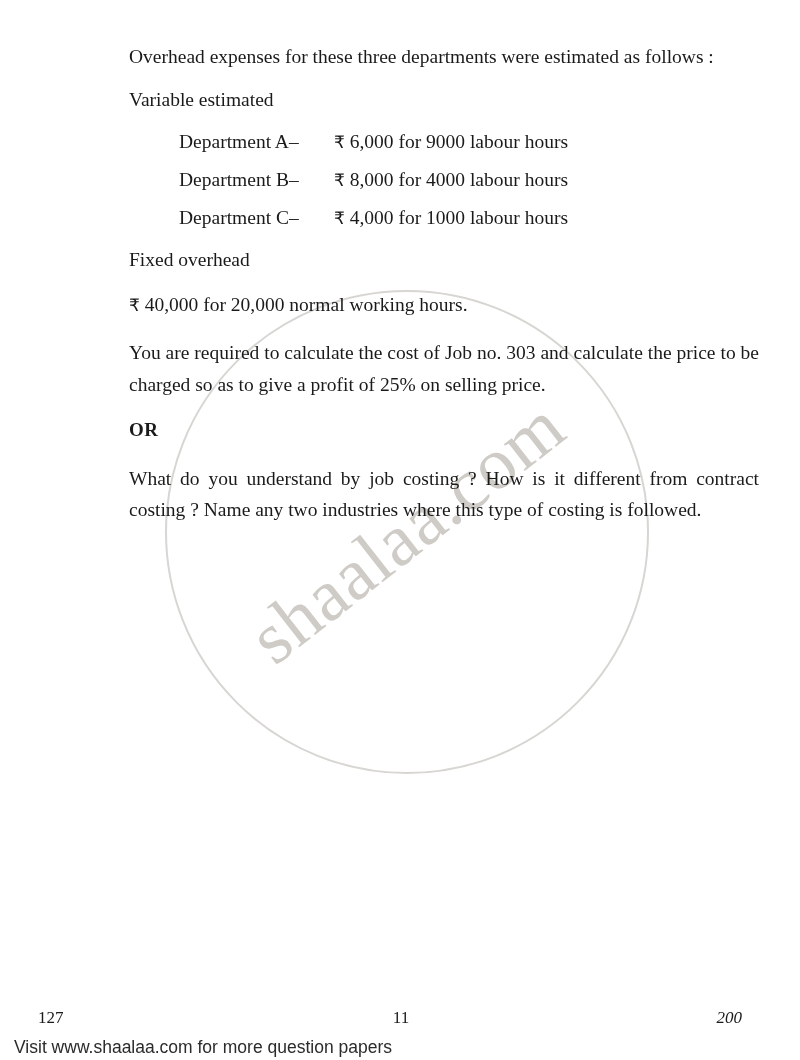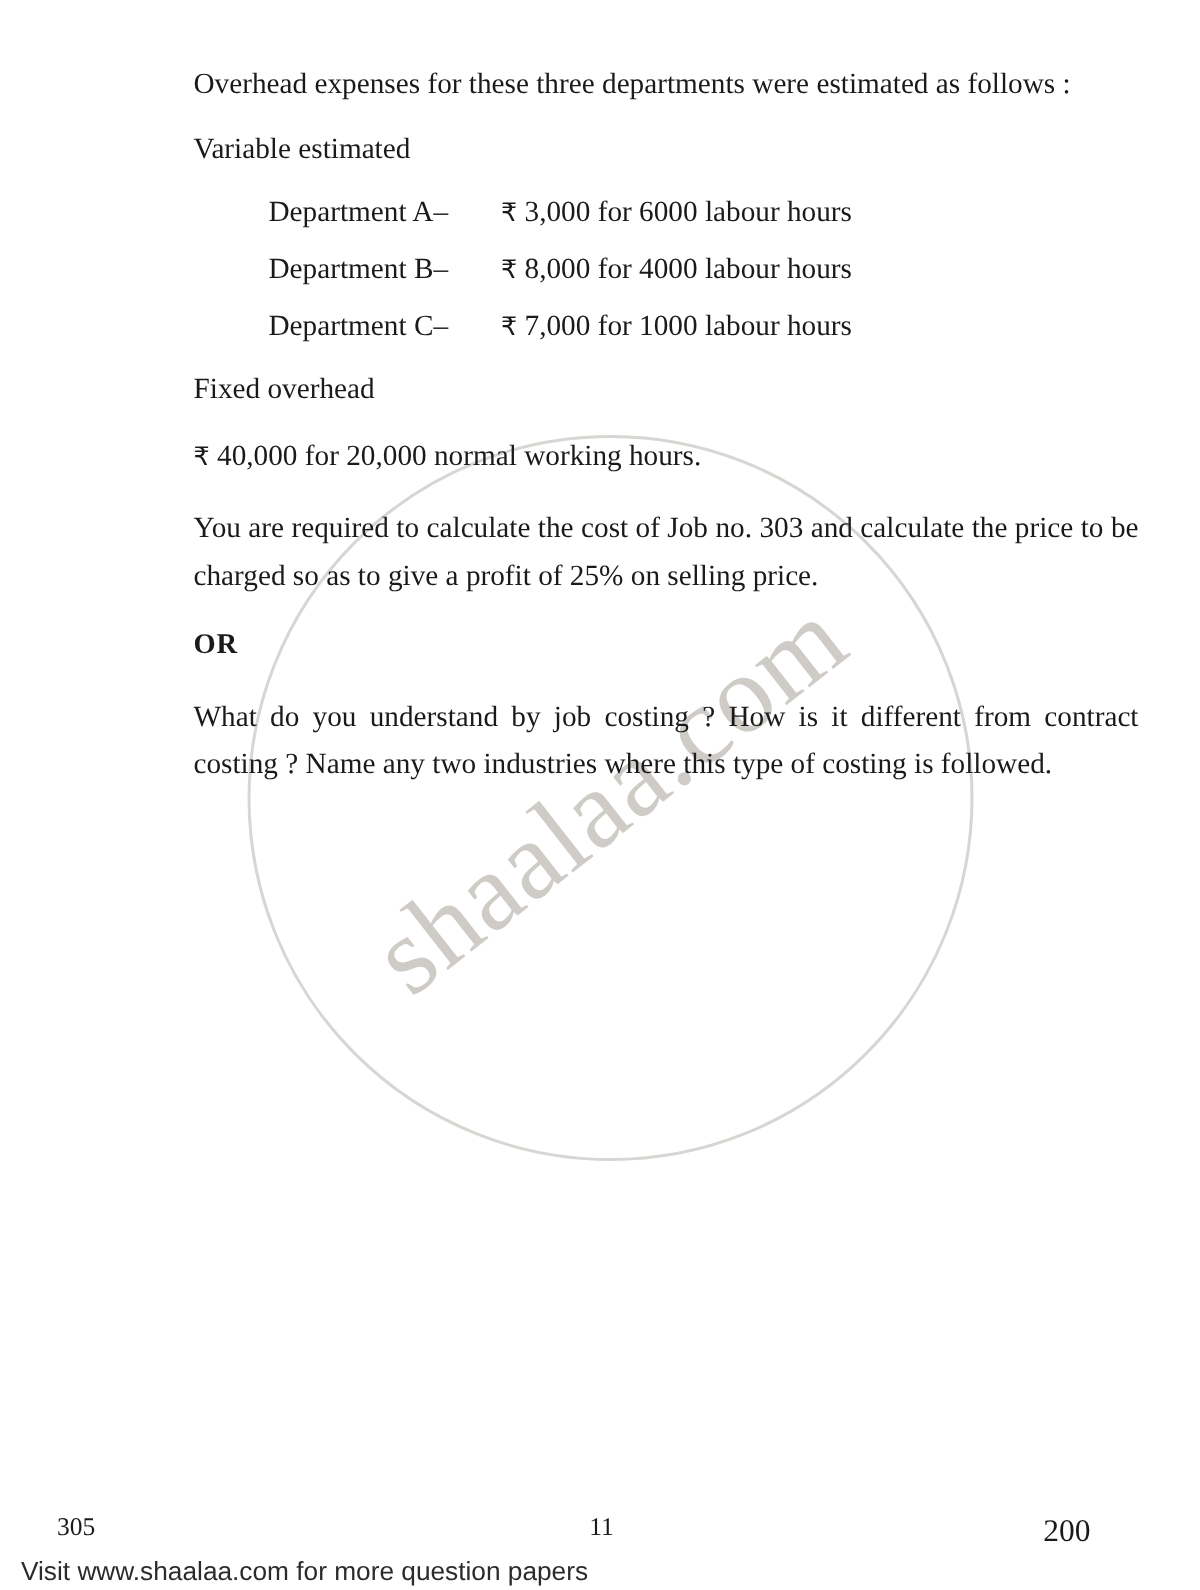--- a/index.html
+++ b/index.html
@@ -132,23 +132,24 @@
   .footer-center {
     position: absolute;
     left: 2px;
     right: 0;
     top: 0;
     text-align: center;
     font-size: 17px;
   }
   .footer-right {
     position: absolute;
-    right: 73px;
+    right: 58px;
     top: 0;
-    font-size: 21px;
+    font-size: 17px;
+    font-style: italic;
   }
 
   .visit-bar {
     position: absolute;
     left: 14px;
     bottom: 2px;
     font-family: Liberation Sans, sans-serif;
     font-size: 17.5px;
     color: #2b2b2b;
     z-index: 4;
@@ -167,50 +168,50 @@
 
     <p class="para">Overhead expenses for these three departments were estimated as follows :</p>
 
     <p class="plain">Variable estimated</p>
 
     <div class="dept-list">
 
       <div class="dept-row">
         <span class="dept-name">Department A</span>
         <span class="dept-dash">–</span>
-        <span class="dept-value"><span class="rupee">₹</span> <span>3,000 for 6000 labour hours</span></span>
+        <span class="dept-value"><span class="rupee">₹</span> <span>6,000 for 9000 labour hours</span></span>
       </div>
 
       <div class="dept-row">
         <span class="dept-name">Department B</span>
         <span class="dept-dash">–</span>
         <span class="dept-value"><span class="rupee">₹</span> <span>8,000 for 4000 labour hours</span></span>
       </div>
 
       <div class="dept-row">
         <span class="dept-name">Department C</span>
         <span class="dept-dash">–</span>
-        <span class="dept-value"><span class="rupee">₹</span> <span>7,000 for 1000 labour hours</span></span>
+        <span class="dept-value"><span class="rupee">₹</span> <span>4,000 for 1000 labour hours</span></span>
       </div>
 
     </div>
 
     <p class="plain">Fixed overhead</p>
 
     <p class="spaced"><span class="rupee">₹</span> <span>40,000 for 20,000 normal working hours.</span></p>
 
     <p class="para justified-2">You are required to calculate the cost of Job no. 303 and calculate the price to be charged so as to give a profit of 25% on selling price.</p>
 
     <p class="or-line">OR</p>
 
     <p class="para justified-2">What do you understand by job costing ? How is it different from contract costing ? Name any two industries where this type of costing is followed.</p>
 
   </div>
 
   <div class="footer">
-    <span class="footer-left">305</span>
+    <span class="footer-left">127</span>
     <span class="footer-center">11</span>
     <span class="footer-right">200</span>
   </div>
 
   <div class="visit-bar">Visit www.shaalaa.com for more question papers</div>
 
 </div>
 
 </body></html>

